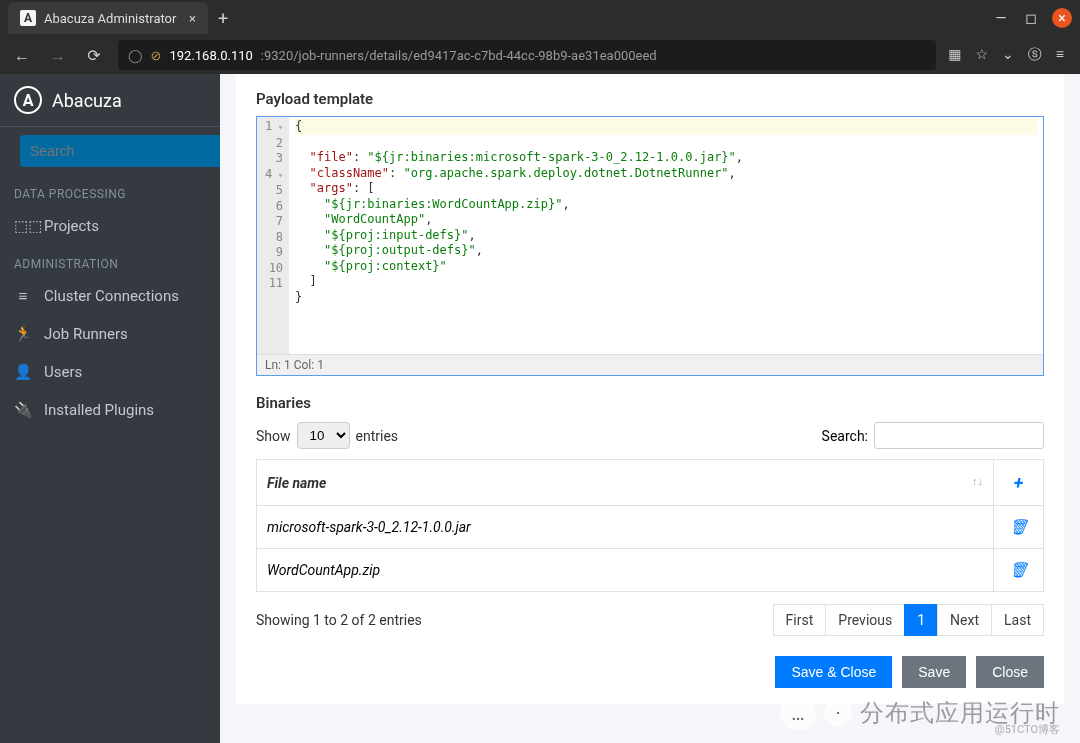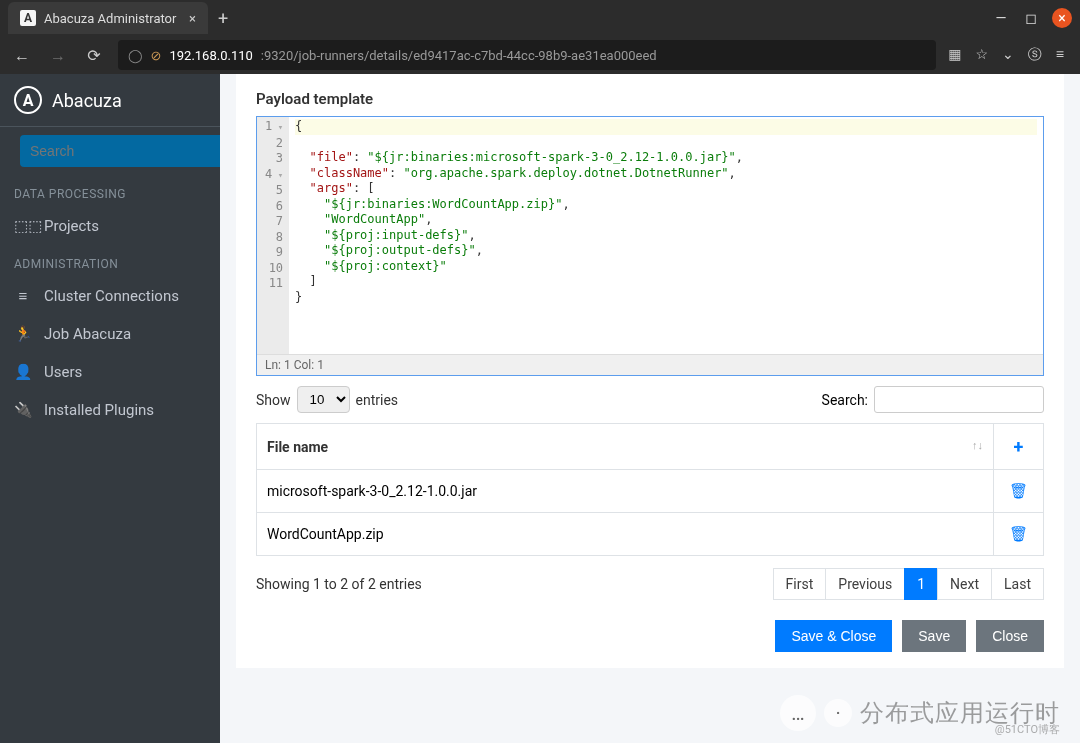--- a/index.html
+++ b/index.html
@@ -69,21 +69,21 @@
     .t-str { color:#0b7d0b;}
     .editor-status { border-top:1px solid #ddd; background:#f0f0f0; font-size:12px; color:#666; padding:3px 8px;}
 
     
     .binaries-header { display:flex; align-items:center; justify-content:space-between; margin:10px 0;}
     .show-wrap { font-size:14px; color:#333; display:flex; align-items:center; gap:6px;}
     .show-wrap select { padding:4px 8px; border:1px solid #ccc; border-radius:4px;}
     .search-wrap { font-size:14px; display:flex; align-items:center; gap:6px;}
     .search-wrap input { border:1px solid #ccc; padding:5px 8px; border-radius:3px; width:170px;}
     table.binaries { width:100%; border-collapse:collapse; border:1px solid #dee2e6; margin-top:4px;}
-    table.binaries th, table.binaries td { border:1px solid #dee2e6; padding:12px 10px; font-size:14px; text-align:left;}
+    table.binaries th, table.binaries td { border:1px solid #dee2e6; padding:12px 10px; font-size:14px; text-align:left;font-style:italic;}
     table.binaries th { font-weight:700; color:#333;}
     .sort-ind { color:#aaa; font-size:11px; float:right;}
     .add-col, .act-col { width:50px; text-align:center !important;}
     .add-icon { color:#007bff; font-size:18px; font-weight:bold; cursor:pointer;}
     .trash-icon { color:#007bff; cursor:pointer; font-size:15px;}
 
     .table-footer { display:flex; justify-content:space-between; align-items:center; margin-top:12px; font-size:14px; color:#333;}
     .pagination { display:flex;}
     .page-btn { border:1px solid #dee2e6; padding:7px 12px; background:#fff; color:#007bff; cursor:pointer;}
     .page-btn.disabled { color:#404040; cursor:default;}
@@ -161,21 +161,21 @@
       <span>Projects</span>
     </div>
 
     <div class="nav-header">ADMINISTRATION</div>
     <div class="nav-item">
       <span class="nav-icon">≡</span>
       <span>Cluster Connections</span>
     </div>
     <div class="nav-item">
       <span class="nav-icon">🏃</span>
-      <span>Job Abacuza</span>
+      <span>Job Runners</span>
     </div>
     <div class="nav-item">
       <span class="nav-icon">👤</span>
       <span>Users</span>
     </div>
     <div class="nav-item">
       <span class="nav-icon">🔌</span>
       <span>Installed Plugins</span>
     </div>
   </aside>
@@ -207,20 +207,21 @@
 <span>    <span class="t-str">"${proj:input-defs}"</span><span class="t-punc">,</span></span>
 <span>    <span class="t-str">"${proj:output-defs}"</span><span class="t-punc">,</span></span>
 <span>    <span class="t-str">"${proj:context}"</span></span>
 <span>  <span class="t-punc">]</span></span>
 <span><span class="t-brace">}</span></span>
 </div>
         </div>
         <div class="editor-status">Ln: 1   Col: 1</div>
       </div>
 
+      <div class="section-title" style="margin-top:18px">Binaries</div>
 
       <div class="binaries-header">
         <div class="show-wrap">
           <span>Show</span>
           <select><option>10</option></select>
           <span>entries</span>
         </div>
         <div class="search-wrap">
           <span>Search:</span>
           <input value="" style="">

